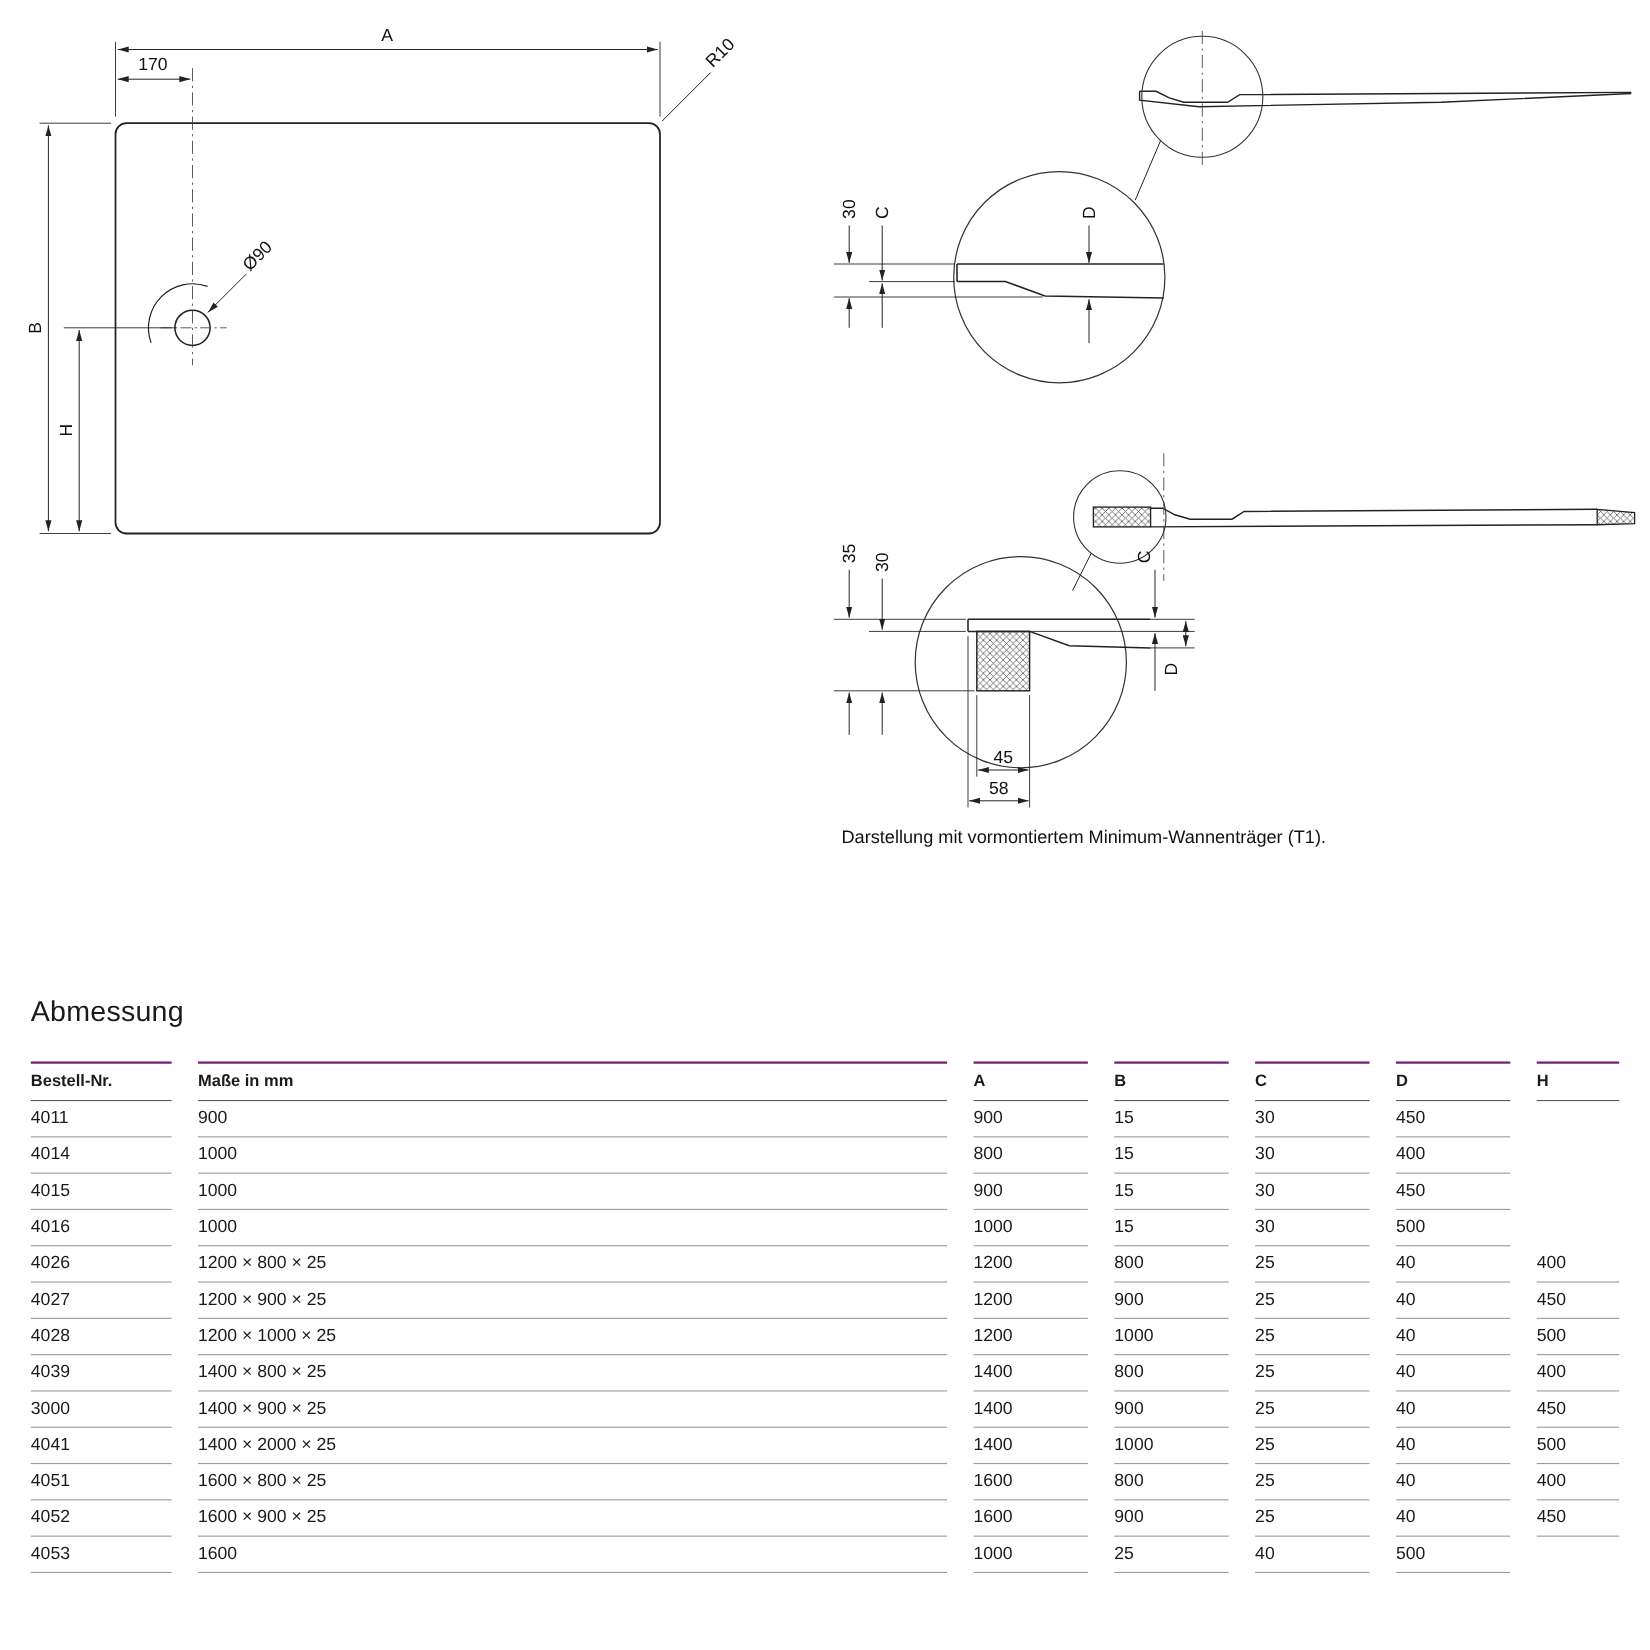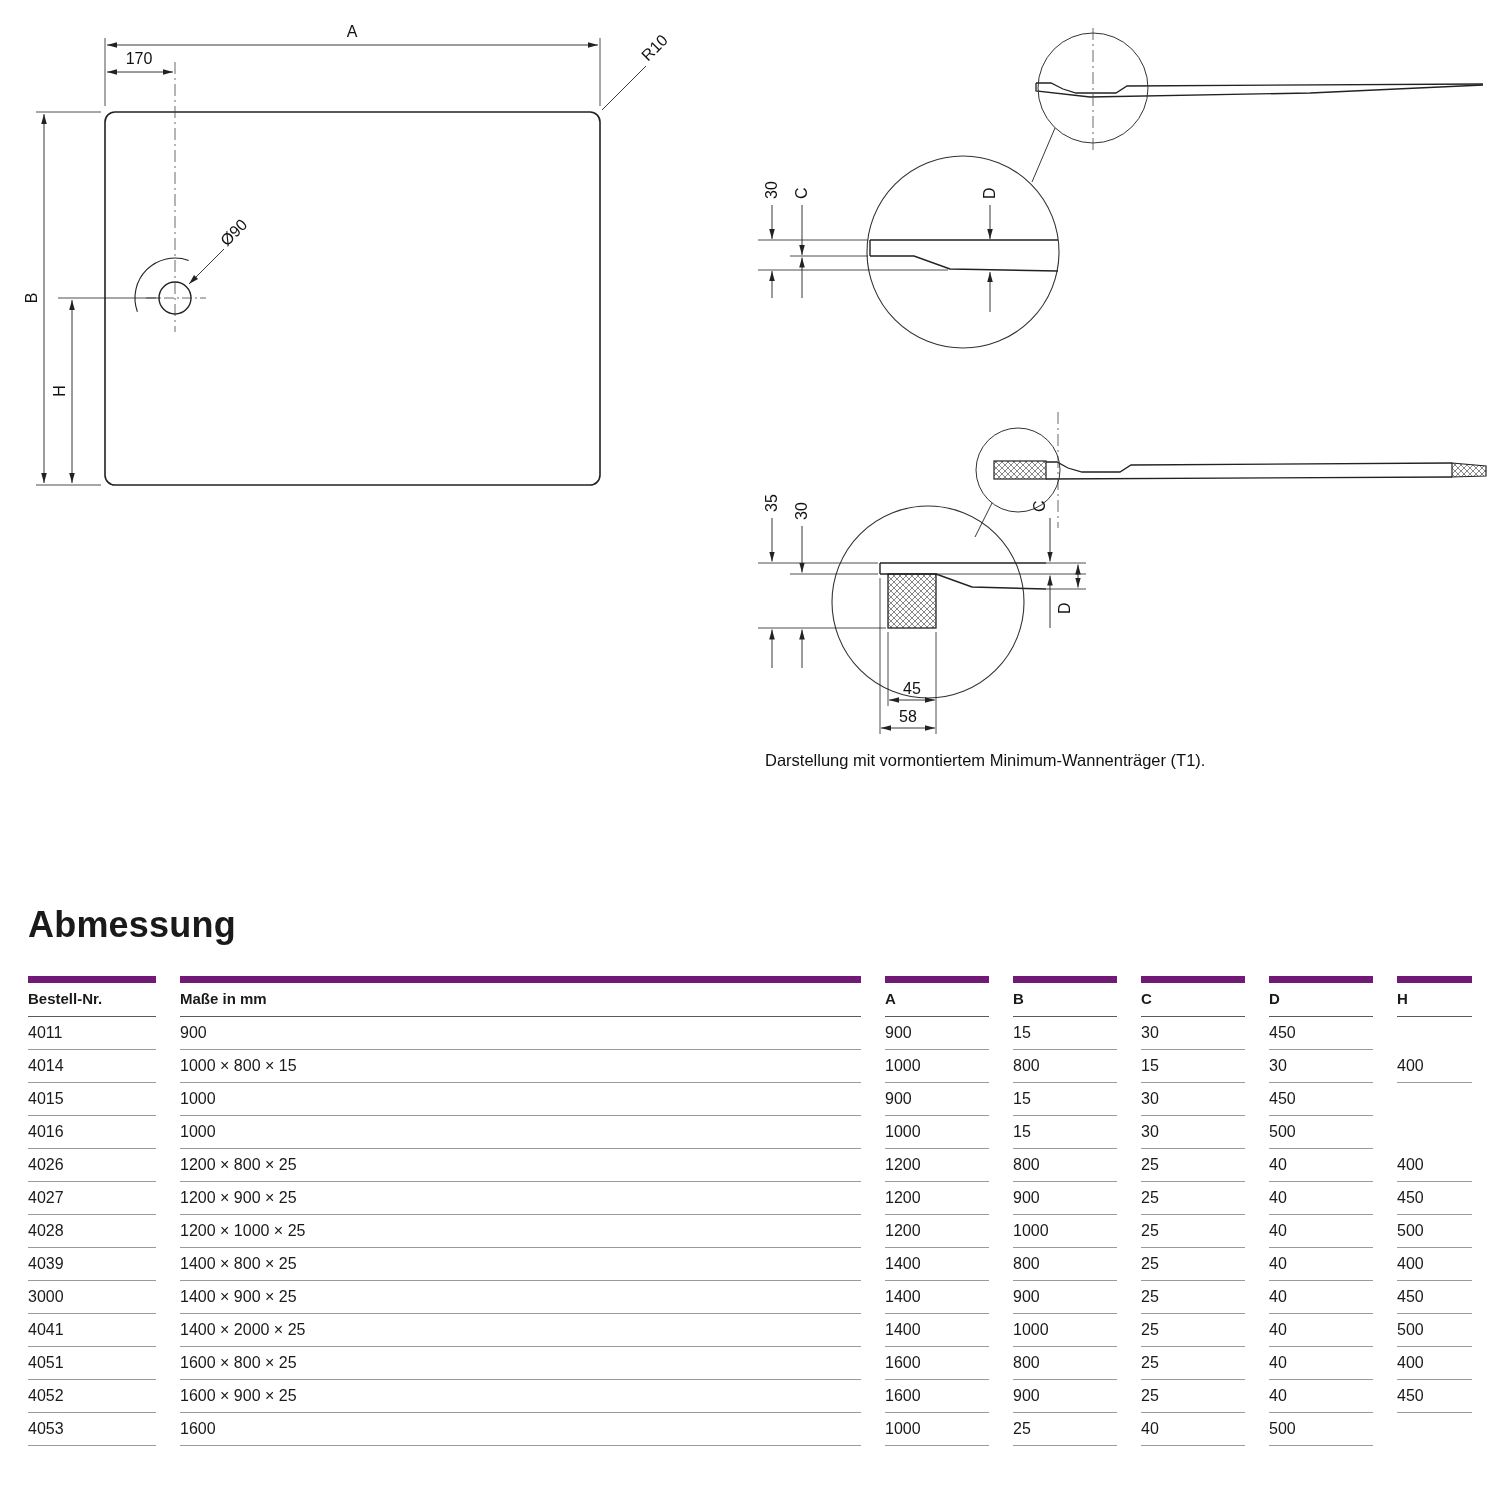--- a/index.html
+++ b/index.html
@@ -8,36 +8,36 @@
     width: 1500px; height: 1500px;
     background: #ffffff;
     font-family: "Liberation Sans", sans-serif;
     color: #1a1a1a;
     overflow: hidden;
   }
   .page { width: 1500px; height: 1500px; position: relative; }
   svg.drawing { display: block; }
   .section-title {
     margin: 24px 0 0 28px;
-    font-size: 36px;
-    font-weight: 700;
+    font-size: 26px;
+    font-weight: 400;
     letter-spacing: 0.2px;
   }
   .dim-table { margin: 30px 28px 0 28px; width: 1444px; }
   .thead, .tr {
     display: grid;
     grid-template-columns: 128px 681px 104px 104px 104px 104px 75px;
     column-gap: 24px;
   }
   .th {
     font-weight: 700;
     font-size: 15px;
     line-height: 16px;
     padding: 8px 0 9px 0;
-    border-top: 7px solid #701a75;
+    border-top: 2px solid #701a75;
     border-bottom: 1px solid #5a5a5a;
   }
   .td {
     font-size: 16px;
     line-height: 16px;
     padding: 8px 0 8px 0;
     border-bottom: 1px solid #9b9b9b;
   }
 </style>
 </head>
@@ -205,21 +205,20 @@
         <div class="tr">
           <div class="td">4011</div>
           <div class="td">900</div>
           <div class="td">900</div>
           <div class="td">15</div>
           <div class="td">30</div>
           <div class="td">450</div>
         </div>
         <div class="tr">
           <div class="td">4014</div>
-          <div class="td">1000 × 800 × 15</div>
           <div class="td">1000</div>
           <div class="td">800</div>
           <div class="td">15</div>
           <div class="td">30</div>
           <div class="td">400</div>
         </div>
         <div class="tr">
           <div class="td">4015</div>
           <div class="td">1000</div>
           <div class="td">900</div>

